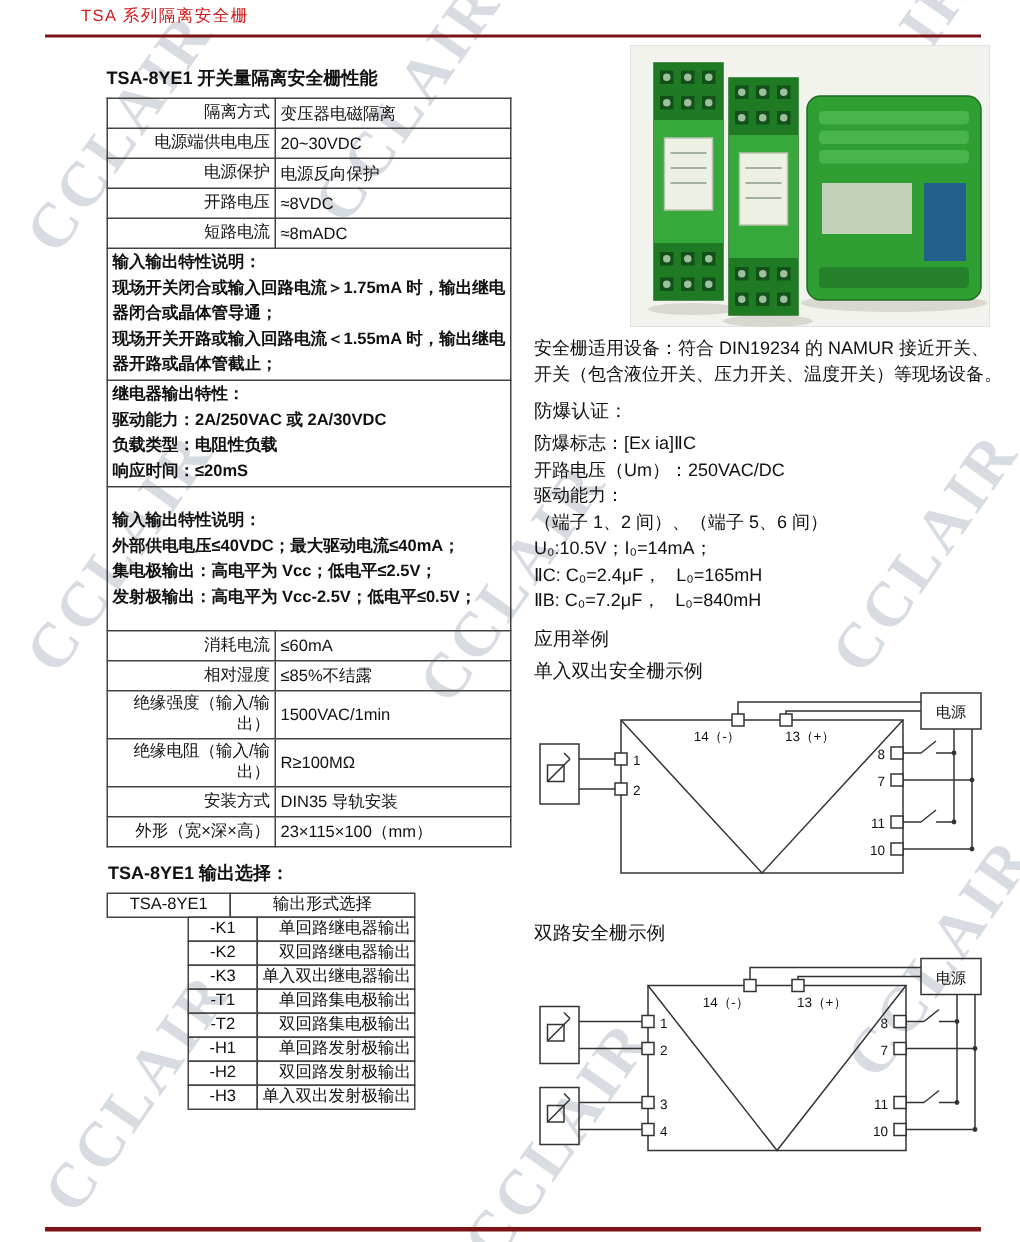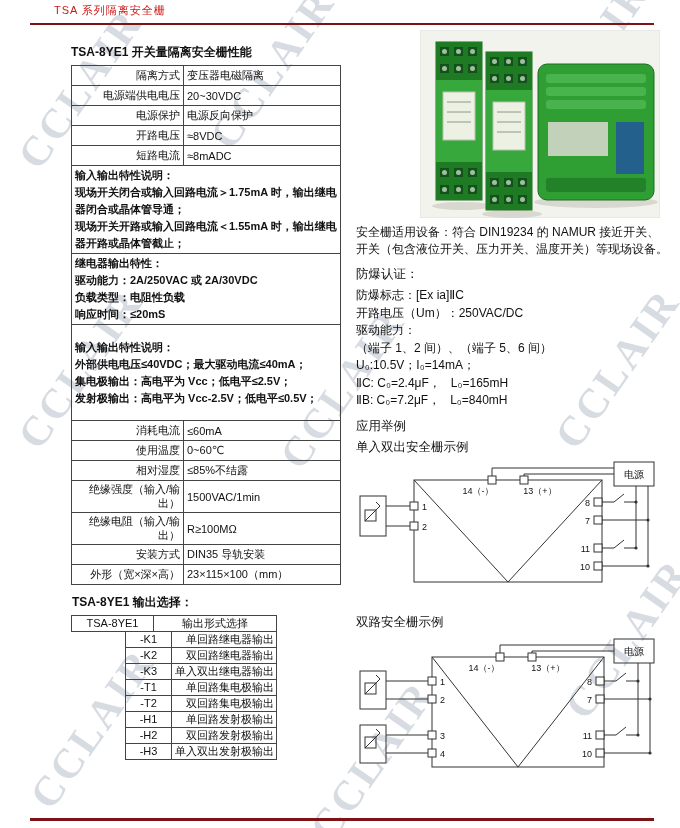--- a/index.html
+++ b/index.html
@@ -117,24 +117,20 @@
             <div class="nline">输入输出特性说明：</div>
             <div class="nline">外部供电电压≤40VDC；最大驱动电流≤40mA；</div>
             <div class="nline">集电极输出：高电平为 Vcc；低电平≤2.5V；</div>
             <div class="nline">发射极输出：高电平为 Vcc-2.5V；低电平≤0.5V；</div>
           </td>
         </tr>
 
         <tr>
           <td class="lbl">消耗电流</td>
           <td class="val">≤60mA</td>
-        </tr>
-        <tr>
-          <td class="lbl">使用温度</td>
-          <td class="val">0~60℃</td>
         </tr>
         <tr>
           <td class="lbl">相对湿度</td>
           <td class="val">≤85%不结露</td>
         </tr>
         <tr>
           <td class="lbl tall">绝缘强度（输入/输出）</td>
           <td class="val">1500VAC/1min</td>
         </tr>
         <tr>

